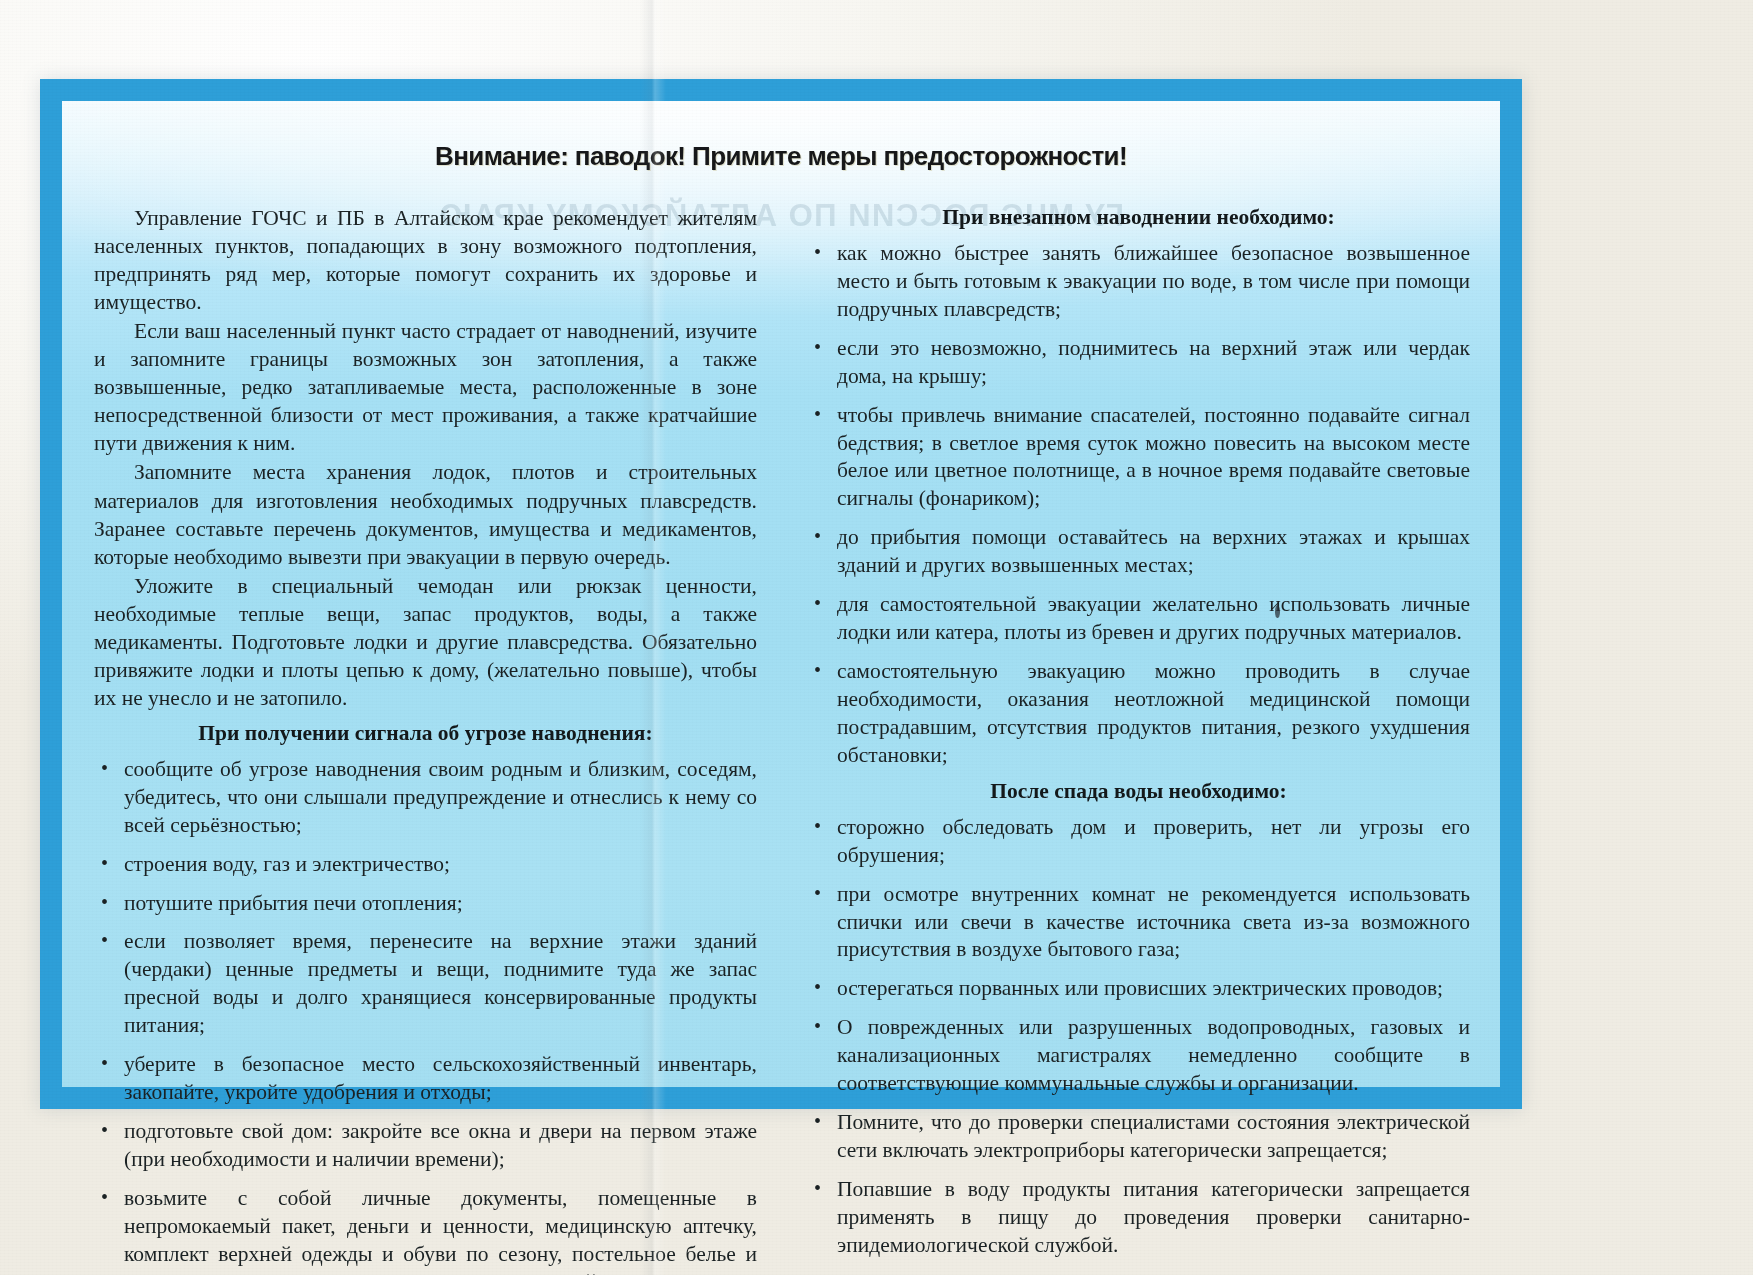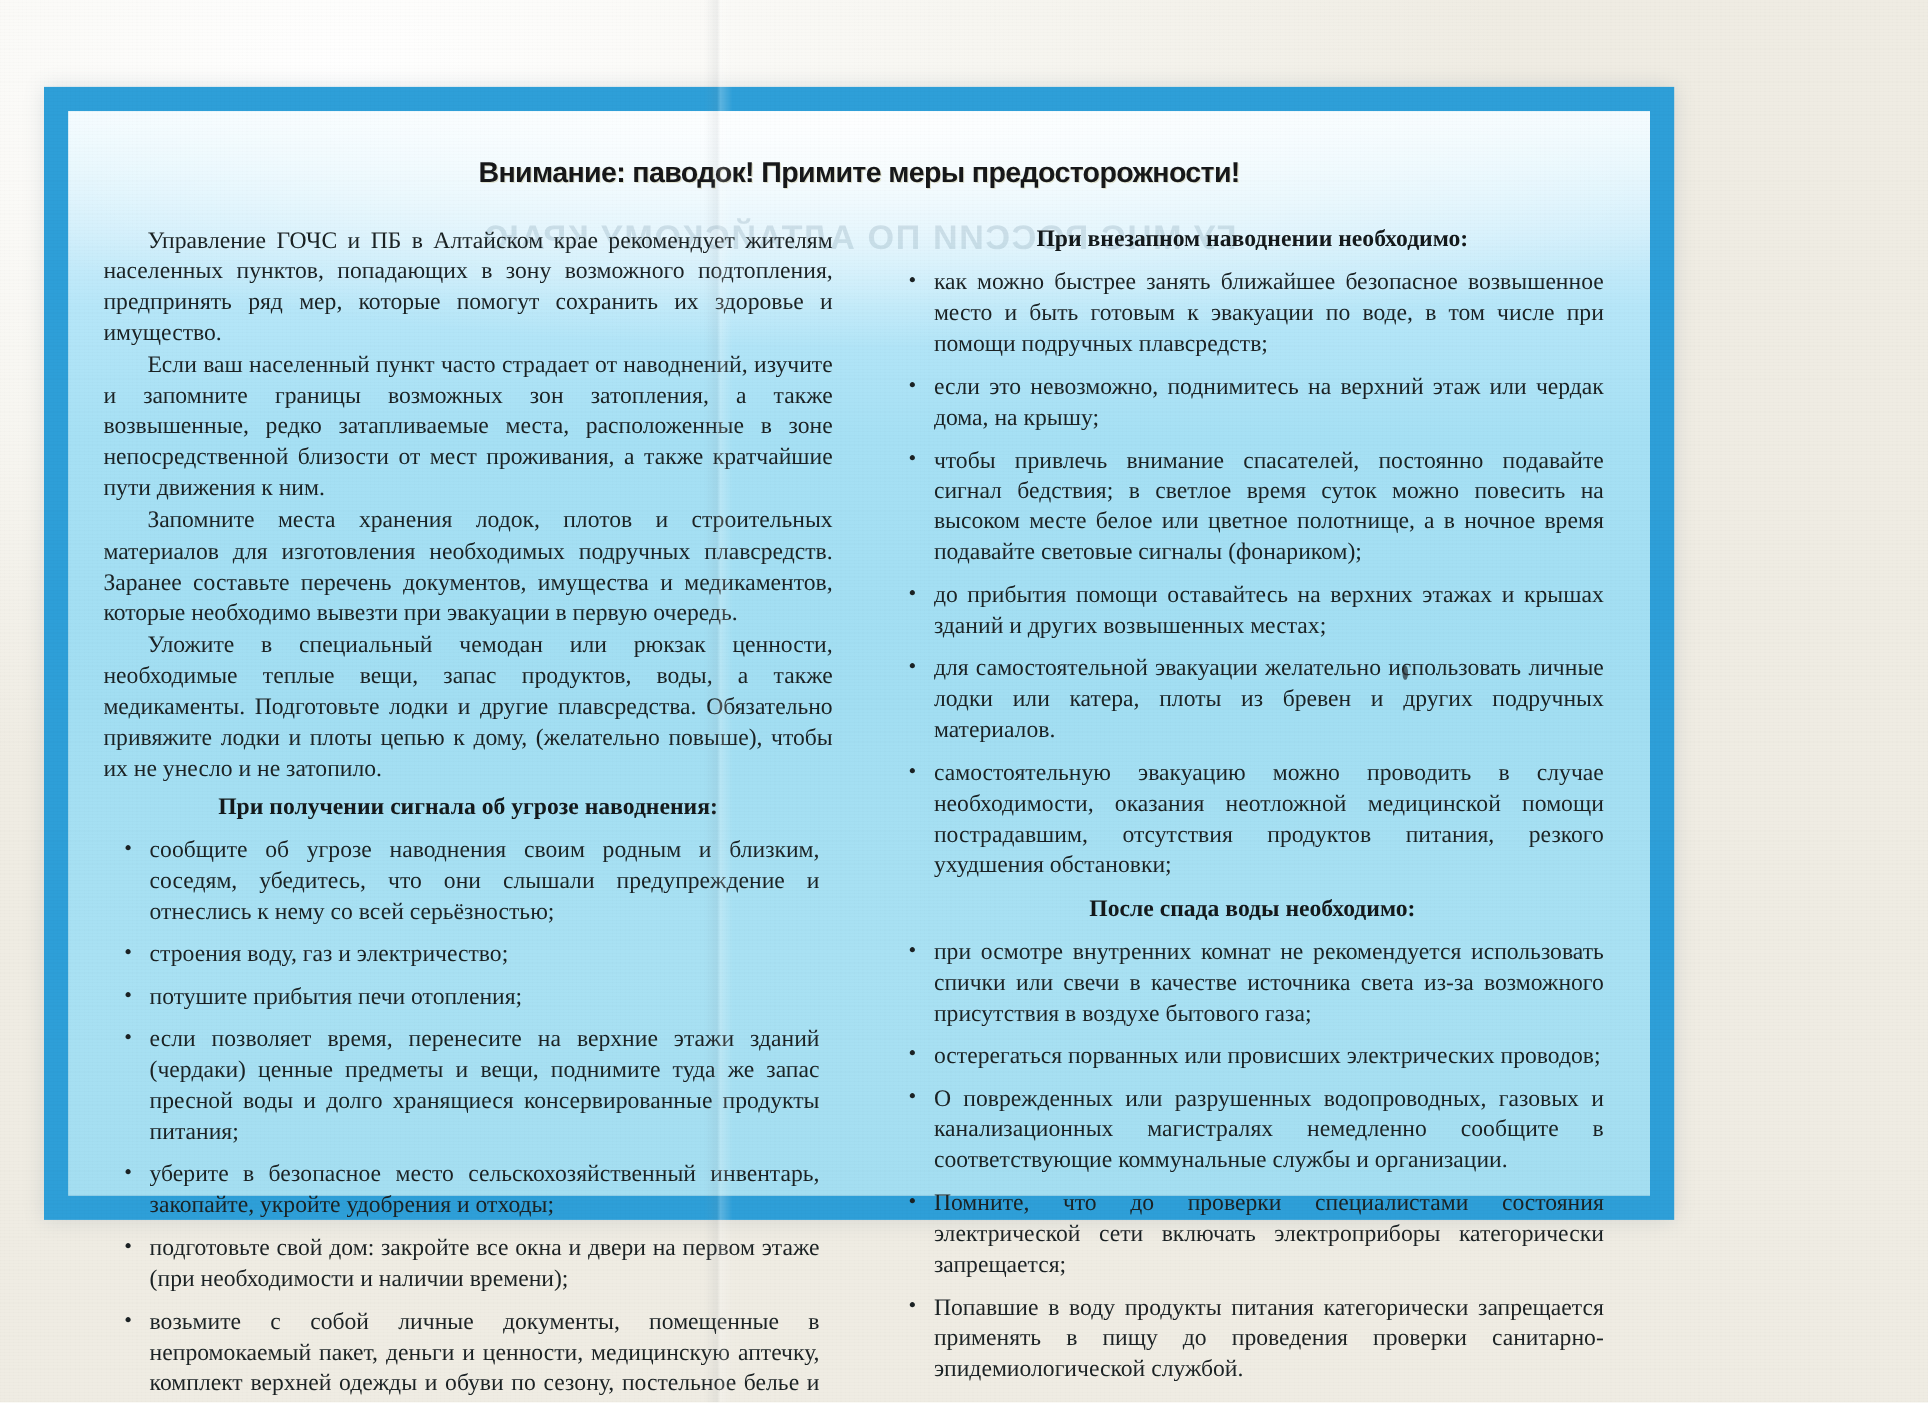--- a/index.html
+++ b/index.html
@@ -137,21 +137,21 @@
     font-family: "Liberation Serif", "DejaVu Serif", serif;
     font-weight: 700;
     font-size: 21.5px;
     line-height: 1.25;
     color: #14191b;
   }
   #col-right h2.section-heading:first-child { margin-top: 0; }
 
   ul.bullets {
     list-style: none;
-    margin: 12px;
+    margin: 0;
     padding: 0;
   }
   ul.bullets > li {
     position: relative;
     margin: 0 0 11px 0;
     padding-left: 30px;
     text-align: justify;
     font-size: 21.5px;
     line-height: 1.30;
     color: #1b2224;
@@ -226,20 +226,21 @@
           <li>если это невозможно, поднимитесь на верхний этаж или чердак дома, на крышу;</li>
           <li>чтобы привлечь внимание спасателей, постоянно подавайте сигнал бедствия; в светлое время суток можно повесить на высоком месте белое или цветное полотнище, а в ночное время подавайте световые сигналы (фонариком);</li>
           <li>до прибытия помощи оставайтесь на верхних этажах и крышах зданий и других возвышенных местах;</li>
           <li>для самостоятельной эвакуации желательно использовать личные лодки или катера, плоты из бревен и других подручных материалов.</li>
           <li>самостоятельную эвакуацию можно проводить в случае необходимости, оказания неотложной медицинской помощи пострадавшим, отсутствия продуктов питания, резкого ухудшения обстановки;</li>
         </ul>
 
         <h2 class="section-heading">После спада воды необходимо:</h2>
 
         <ul class="bullets">
+          <li>сторожно обследовать дом и проверить, нет ли угрозы его обрушения;</li>
           <li>при осмотре внутренних комнат не рекомендуется использовать спички или свечи в качестве источника света из-за возможного присутствия в воздухе бытового газа;</li>
           <li>остерегаться порванных или провисших электрических проводов;</li>
           <li>О поврежденных или разрушенных водопроводных, газовых и канализационных магистралях немедленно сообщите в соответствующие коммунальные службы и организации.</li>
           <li>Помните, что до проверки специалистами состояния электрической сети включать электроприборы категорически запрещается;</li>
           <li>Попавшие в воду продукты питания категорически запрещается применять в пищу до проведения проверки санитарно-эпидемиологической службой.</li>
         </ul>
 
       </div>
 
     </div>

